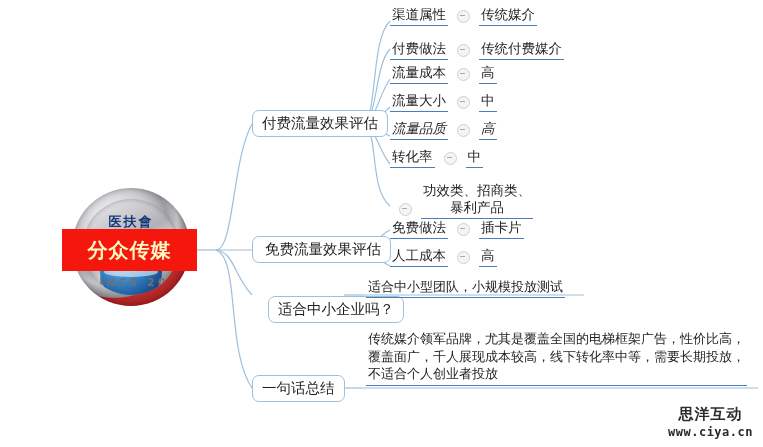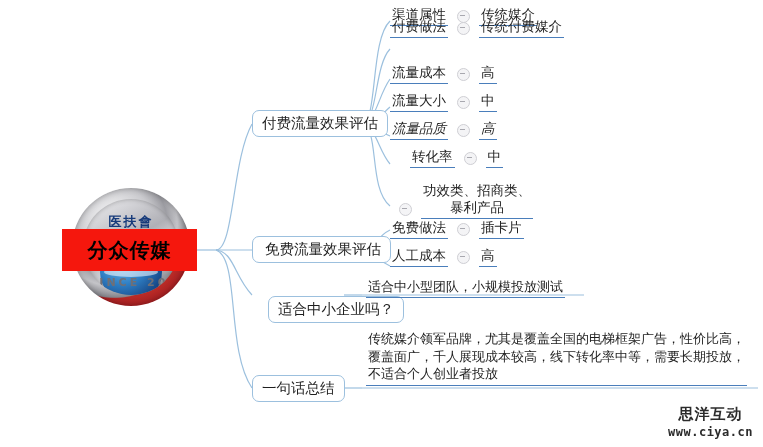--- a/index.html
+++ b/index.html
@@ -103,21 +103,21 @@
     left: 62px;
     top: 229px;
     width: 135px;
     height: 42px;
     background: #f5170d;
     display: flex;
     align-items: center;
     justify-content: center;
   }
   .root-banner span {
-    color: #000000;
+    color: #fef9c3;
     font-size: 20px;
     font-weight: bold;
     letter-spacing: 1px;
     font-family: Liberation Sans, sans-serif;
     white-space: nowrap;
   }
 
   
   .node-box {
     position: absolute;
@@ -285,21 +285,21 @@
   <div class="node-box" style="left:252px; top:110px;">
     <span>付费流量效果评估</span>
   </div>
 
   <div class="leaf" style="left:390px; top:6px;">
     <span class="lbl">渠道属性</span>
     <span class="collapse-dot"></span>
     <span class="val">传统媒介</span>
   </div>
 
-  <div class="leaf" style="left:390px; top:18px;">
+  <div class="leaf" style="left:390px; top:40px;">
     <span class="lbl">付费做法</span>
     <span class="collapse-dot"></span>
     <span class="val">传统付费媒介</span>
   </div>
 
   <div class="leaf" style="left:390px; top:64px;">
     <span class="lbl">流量成本</span>
     <span class="collapse-dot"></span>
     <span class="val">高</span>
   </div>
@@ -309,21 +309,21 @@
     <span class="collapse-dot"></span>
     <span class="val">中</span>
   </div>
 
   <div class="leaf" style="left:390px; top:120px;font-style:italic;">
     <span class="lbl">流量品质</span>
     <span class="collapse-dot"></span>
     <span class="val">高</span>
   </div>
 
-  <div class="leaf" style="left:390px; top:148px;margin-left:20px;">
+  <div class="leaf" style="left:390px; top:148px;">
     <span class="lbl">转化率</span>
     <span class="collapse-dot"></span>
     <span class="val">中</span>
   </div>
 
   <div class="leaf" style="left:390px; top:182px;">
     <span class="collapse-dot"></span>
     <span class="val multiline">功效类、招商类、
 暴利产品</span>
   </div>

